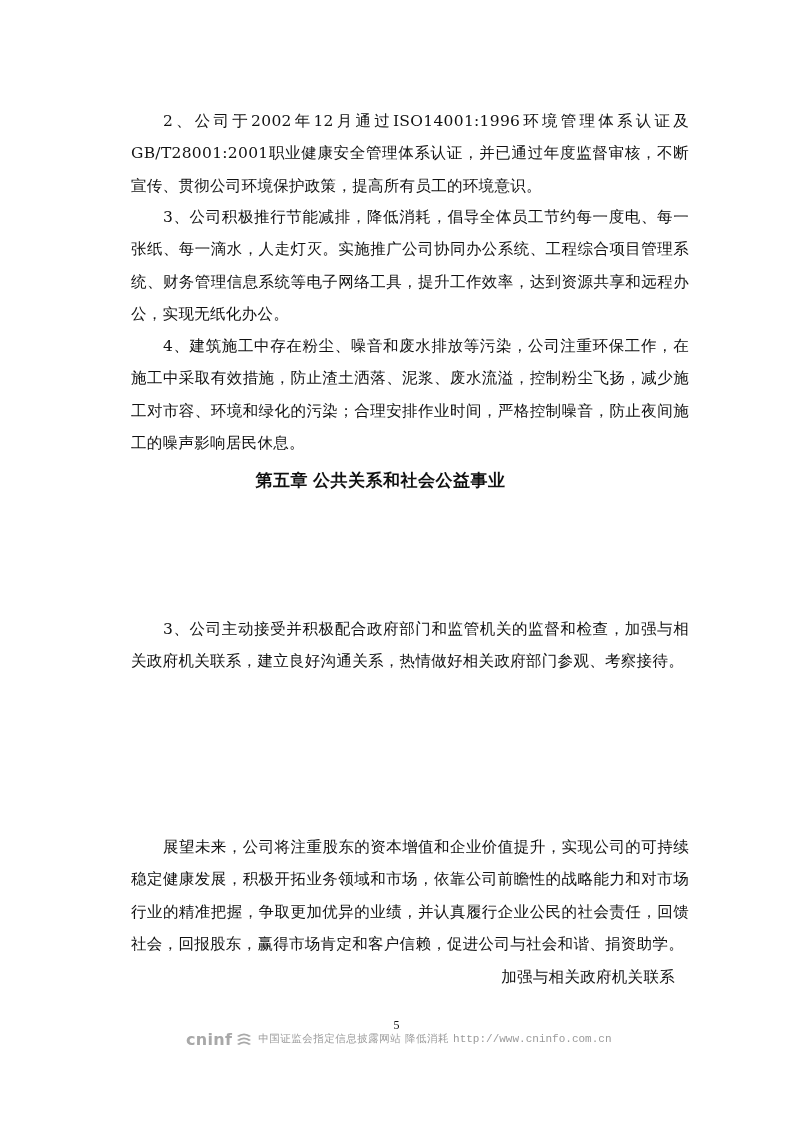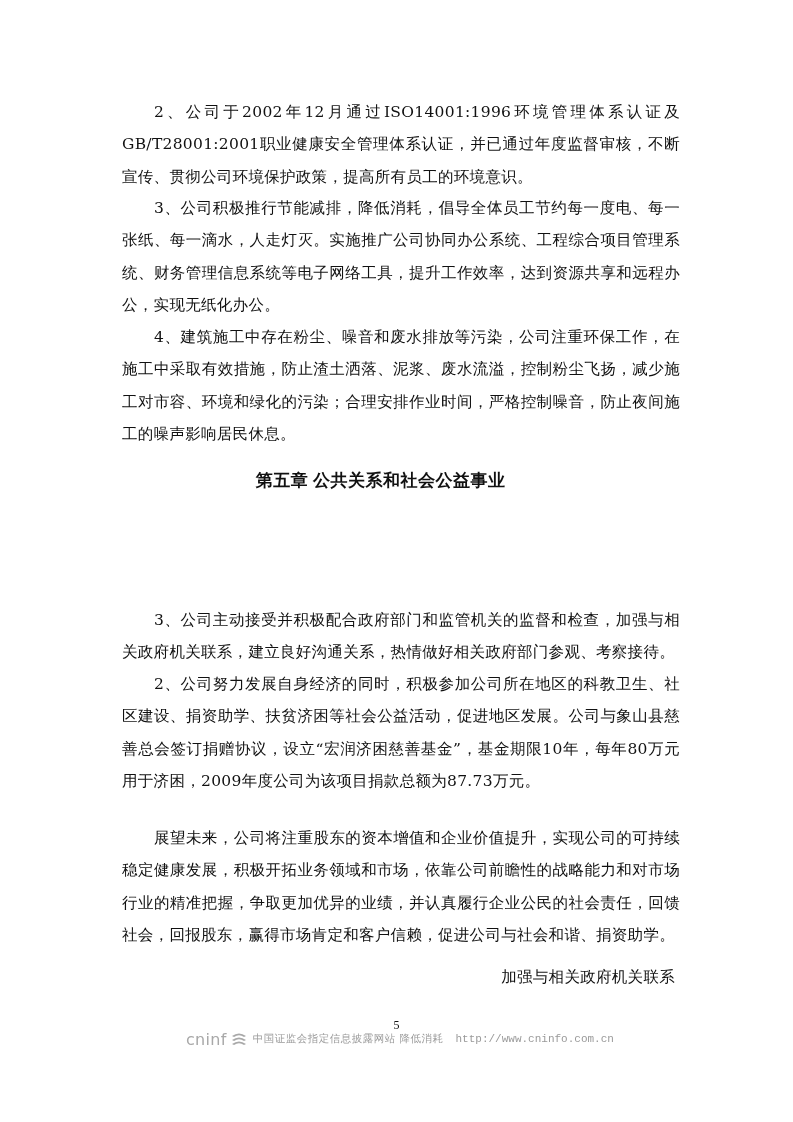--- a/index.html
+++ b/index.html
@@ -1,40 +1,39 @@
 <!DOCTYPE html>
 <html><head>
   <meta charset="utf-8">
   <style>
     html, body { margin: 0; padding: 0; background: #ffffff; }
     body { width: 793px; height: 1122px; position: relative; overflow: hidden; color: #111; font-family: "DejaVu Serif", "Liberation Serif", serif; }
     .page { position: absolute; left: 0; top: 0; width: 793px; height: 1122px; }
-    .para { position: absolute; left: 118px; width: 558px; font-size: 15.5px; line-height: 32.3px; text-indent: 32px; text-align: justify; letter-spacing: 0.3px; margin: 4px; }
-    .heading { position: absolute; left: 0; width: 761px; text-align: center; font-family: Liberation Serif, serif; font-weight: bold; font-size: 17px; top: 469px; letter-spacing: 0.5px; }
+    .para { position: absolute; left: 118px; width: 558px; font-size: 15.5px; line-height: 32.3px; text-indent: 32px; text-align: justify; letter-spacing: 0.3px; margin: 13px; }
+    .heading { position: absolute; left: 0; width: 761px; text-align: center; font-family: Liberation Sans, sans-serif; font-weight: bold; font-size: 17px; top: 469px; letter-spacing: 0.5px; }
     .sign { position: absolute; right: 118px; top: 967px; font-size: 15.5px; letter-spacing: 0.3px; }
     .pagenum { position: absolute; left: 0; width: 793px; text-align: center; top: 1018px; font-size: 12px; font-family: "Liberation Serif", serif; }
     .footer { position: absolute; left: 186px; top: 1030px; height: 18px; display: flex; align-items: center; color: #9a9a9a; font-size: 10.5px; white-space: nowrap; }
-    .footer .logo { font-family: "DejaVu Sans", "Liberation Sans", sans-serif; font-weight: normal; font-size: 16px; color: #a8a8a8; letter-spacing: 0.3px; }
+    .footer .logo { font-family: "DejaVu Sans", "Liberation Sans", sans-serif; font-weight: bold; font-size: 16px; color: #a8a8a8; letter-spacing: 0.3px; }
     .footer .logo-icon { width: 18px; height: 14px; margin: 0 5px 0 3px; display: inline-block; }
     .footer .txt { font-family: "DejaVu Serif", serif; letter-spacing: 0.5px; }
-    .footer .url { font-family: "Liberation Mono", "DejaVu Sans Mono", monospace; margin-left: 12px; font-size: 11px; }
+    .footer .url { font-family: "Liberation Mono", "DejaVu Sans Mono", monospace; margin-left: 4px; font-size: 11px; }
   </style>
 </head>
 <body>
 
 <div class="page">
 
   <p class="para" style="top:92px;">2、公司于2002年12月通过ISO14001:1996环境管理体系认证及GB/T28001:2001职业健康安全管理体系认证，并已通过年度监督审核，不断宣传、贯彻公司环境保护政策，提高所有员工的环境意识。</p>
   <p class="para" style="top:188px;">3、公司积极推行节能减排，降低消耗，倡导全体员工节约每一度电、每一张纸、每一滴水，人走灯灭。实施推广公司协同办公系统、工程综合项目管理系统、财务管理信息系统等电子网络工具，提升工作效率，达到资源共享和远程办公，实现无纸化办公。</p>
   <p class="para" style="top:317px;">4、建筑施工中存在粉尘、噪音和废水排放等污染，公司注重环保工作，在施工中采取有效措施，防止渣土洒落、泥浆、废水流溢，控制粉尘飞扬，减少施工对市容、环境和绿化的污染；合理安排作业时间，严格控制噪音，防止夜间施工的噪声影响居民休息。</p>
 
   <div class="heading">第五章  公共关系和社会公益事业</div>
 
   <p class="para" style="top:600px;">3、公司主动接受并积极配合政府部门和监管机关的监督和检查，加强与相关政府机关联系，建立良好沟通关系，热情做好相关政府部门参观、考察接待。</p>
-  <p class="para" style="top:664px;">2、公司努力发展自身经济的同时，积极参加公司所在地区的科教卫生、社区建设、捐资助学、扶贫济困等社会公益活动，促进地区发展。公司与象山县慈善总会签订捐赠协议，设立“宏润济困慈善基金”，基金期限10年，每年80万元用于济困，2009年度公司为该项目捐款总额为87.73万元。</p>
 
   <p class="para" style="top:818px;">展望未来，公司将注重股东的资本增值和企业价值提升，实现公司的可持续稳定健康发展，积极开拓业务领域和市场，依靠公司前瞻性的战略能力和对市场行业的精准把握，争取更加优异的业绩，并认真履行企业公民的社会责任，回馈社会，回报股东，赢得市场肯定和客户信赖，促进公司与社会和谐、捐资助学。</p>
 
   <div class="sign">加强与相关政府机关联系</div>
 
   <div class="pagenum">5</div>
 
   <div class="footer">
     <span class="logo">cninf</span>
     <span class="logo-icon">

